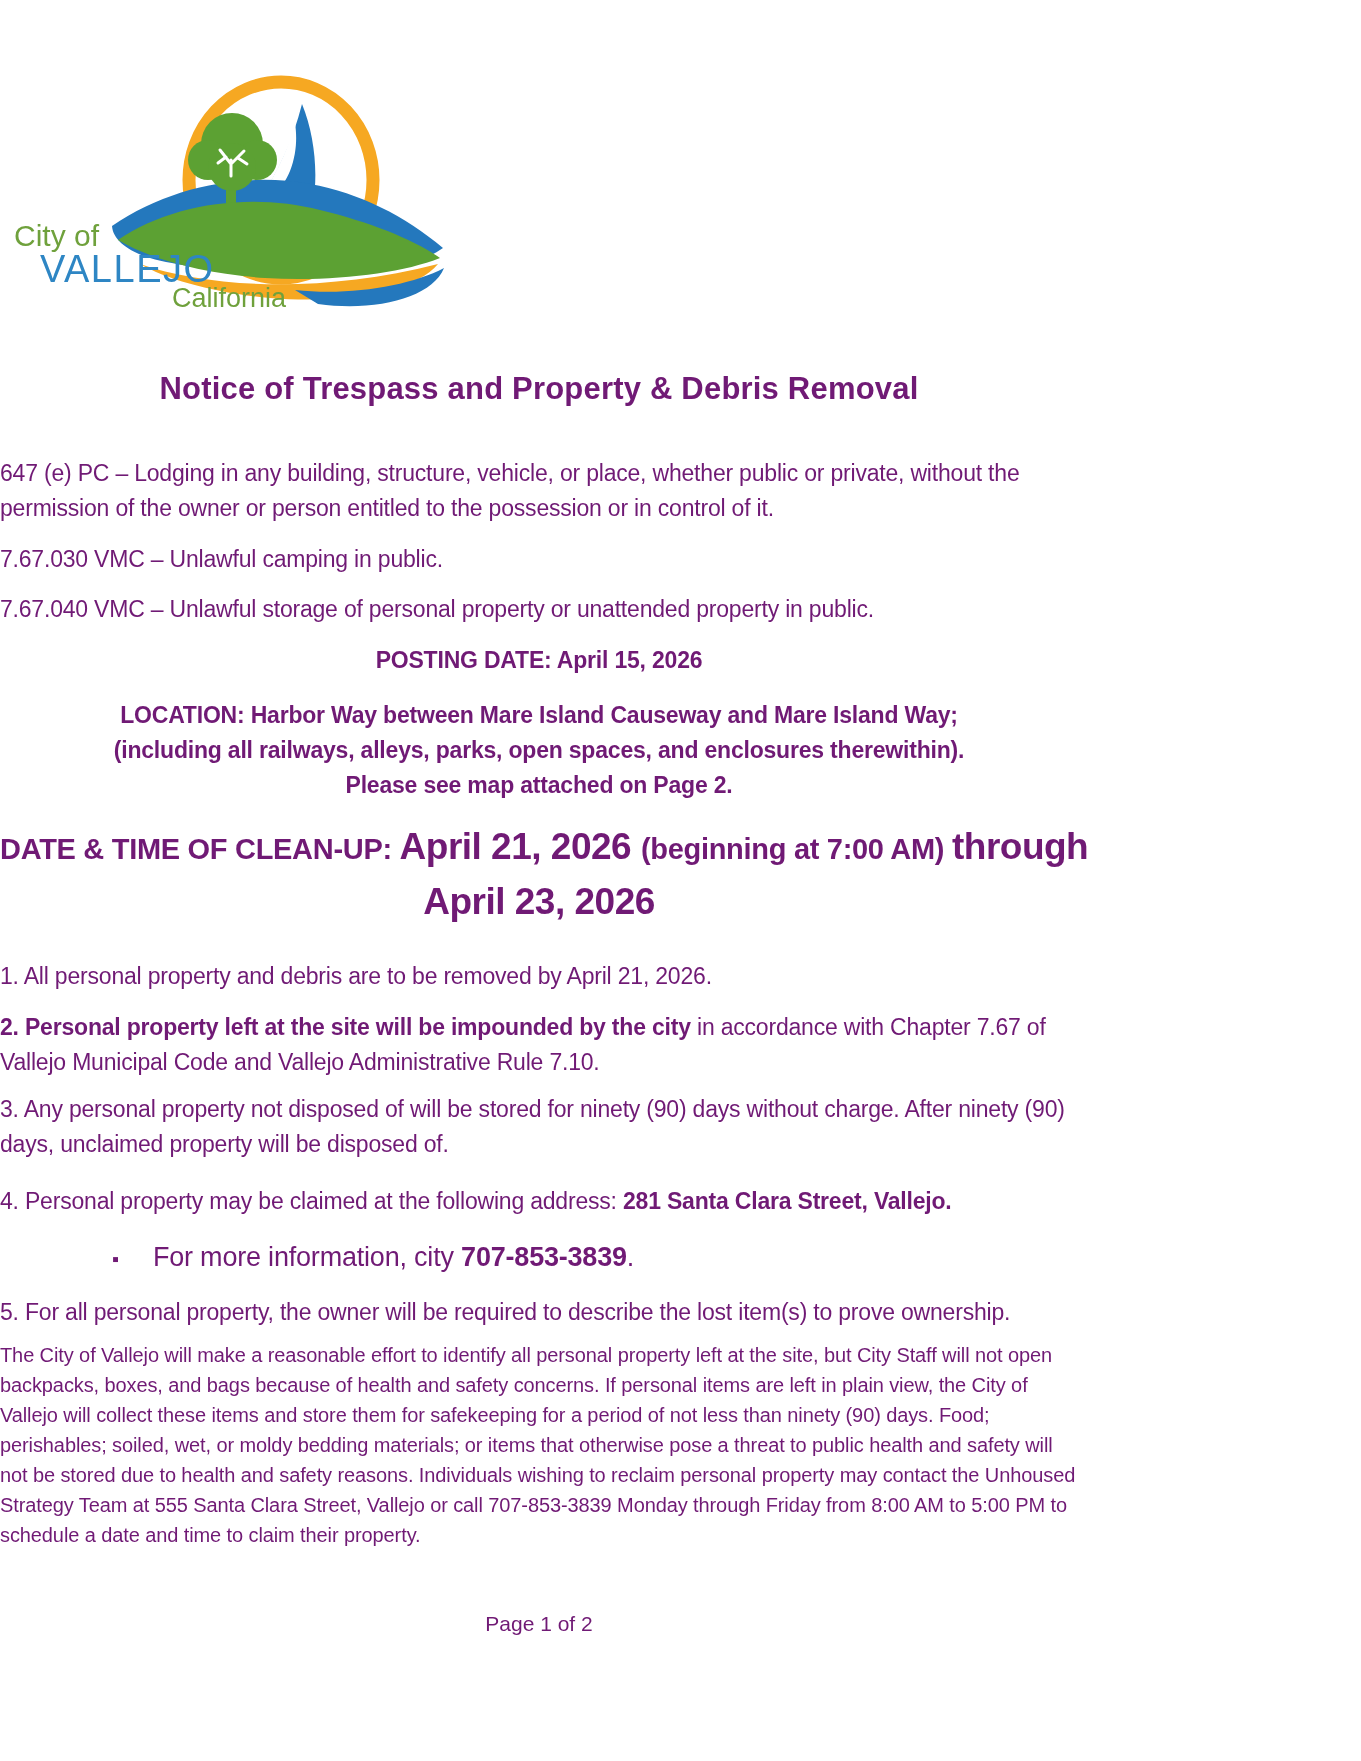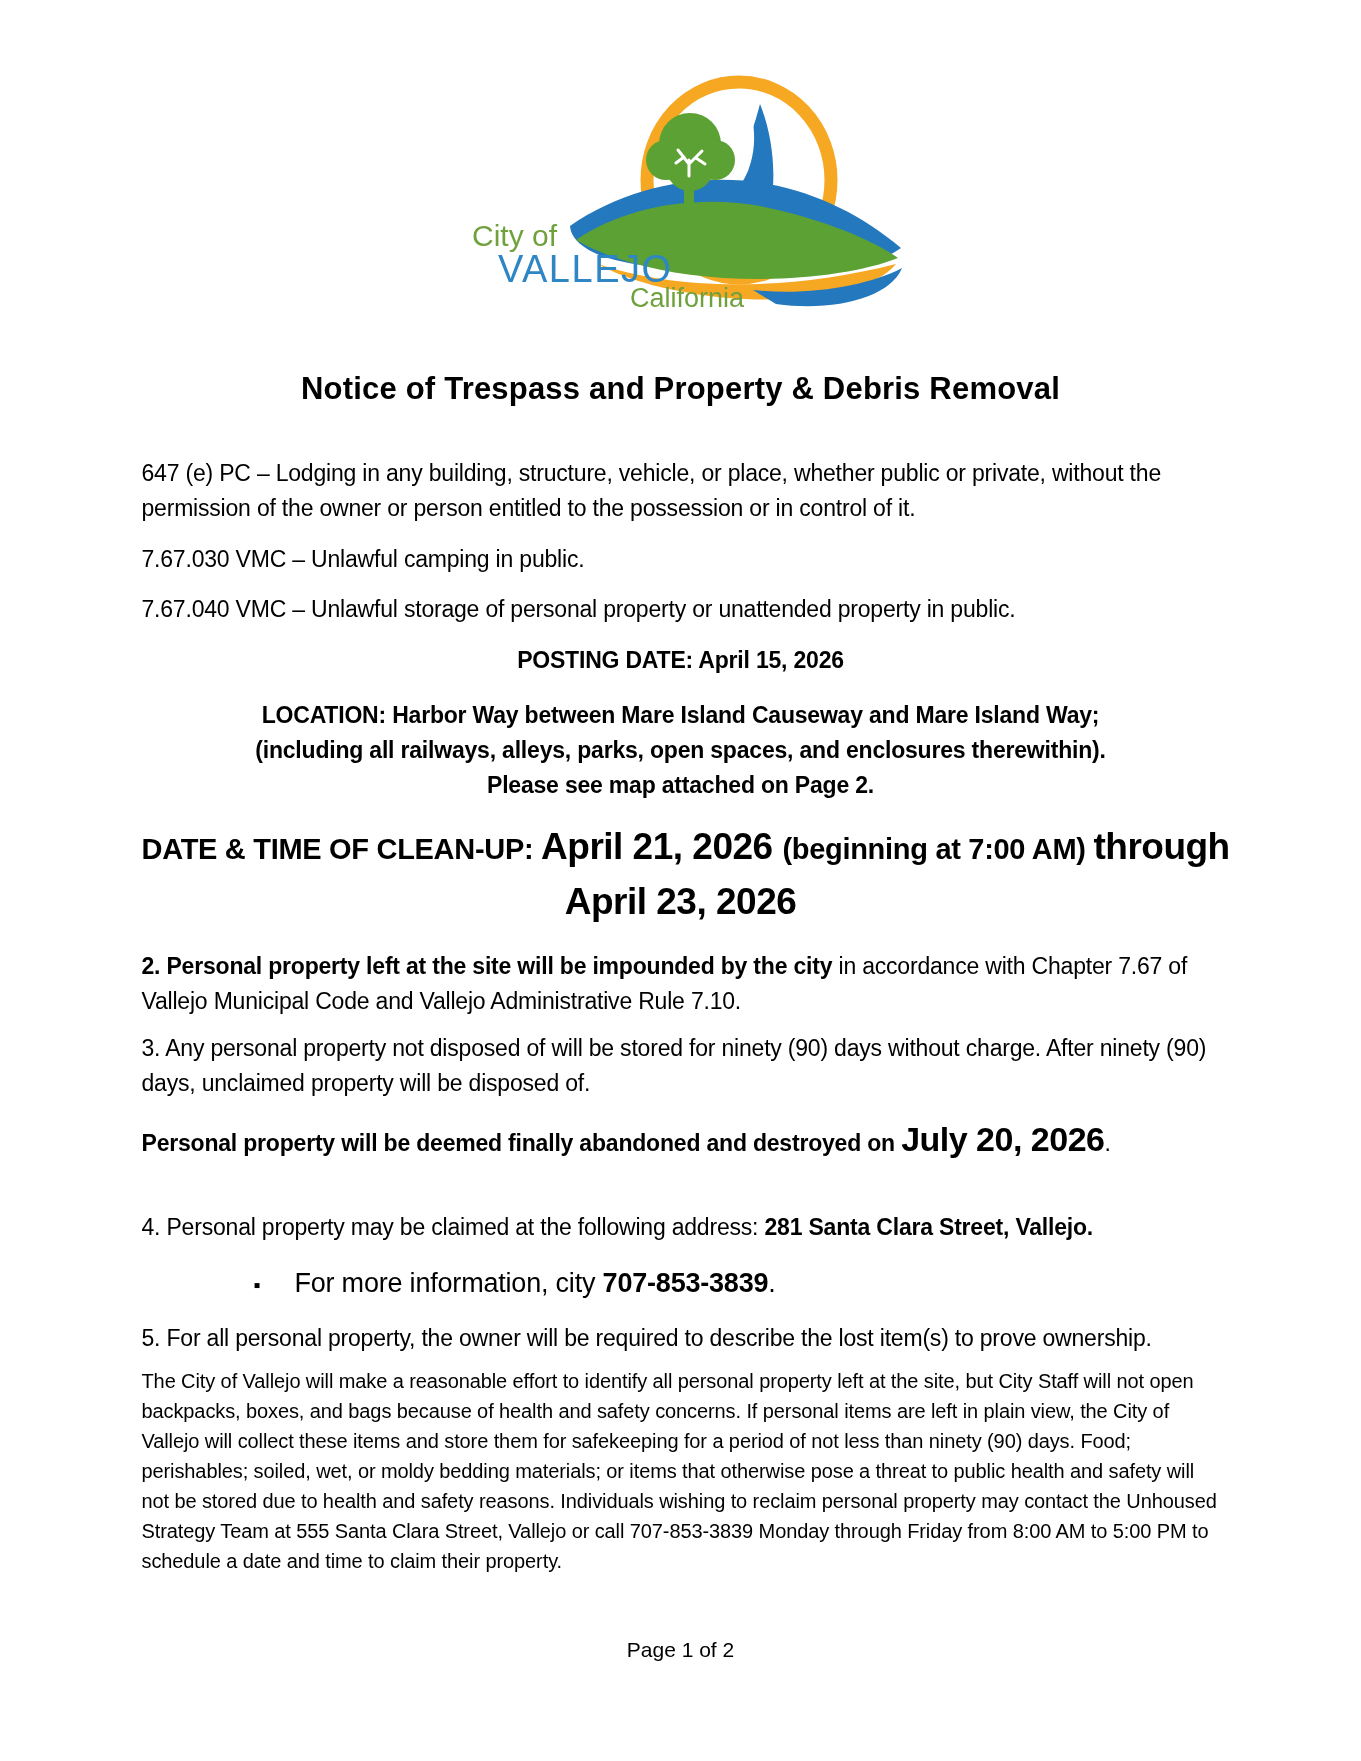--- a/index.html
+++ b/index.html
@@ -5,23 +5,22 @@
   * { box-sizing: border-box; }
   html,body { margin:0; padding:0; background:#ffffff; }
   .page {
     position: relative;
     width: 1361px;
     height: 1761px;
     background: #ffffff;
     overflow: hidden;
     display: flex;
     flex-direction: column;
-    align-items: center;
     font-family: "Liberation Sans", sans-serif;
-    color: #000000;
+    color: #701a75;
   }
   .w { width: 1078px; }
   .body-text {
     font-size: 23px;
     line-height: 35px;
     letter-spacing: -0.2px;
     margin: 0;
   }
   .bold { font-weight: bold; }
 
@@ -156,24 +155,24 @@
     <div>LOCATION: Harbor Way between Mare Island Causeway and Mare Island Way;</div>
     <div>(including all railways, alleys, parks, open spaces, and enclosures therewithin).</div>
     <div>Please see map attached on Page 2.</div>
   </div>
 
   <div class="cleanup w">
     <div class="cleanup-line"><span class="cleanup-small">DATE &amp; TIME OF CLEAN-UP: </span><span class="cleanup-big">April 21, 2026 </span><span class="cleanup-small">(beginning at 7:00 AM) </span><span class="cleanup-big">through</span></div>
     <div class="cleanup-line"><span class="cleanup-big">April 23, 2026</span></div>
   </div>
 
+  <p class="body-text w item-1">1. All personal property and debris are to be removed by April 21, 2026.</p>
   <p class="body-text w item-2"><span class="bold">2. Personal property left at the site will be impounded by the city</span><span> in accordance with Chapter 7.67 of Vallejo Municipal Code and Vallejo Administrative Rule 7.10.</span></p>
   <p class="body-text w item-3">3. Any personal property not disposed of will be stored for ninety (90) days without charge. After ninety (90) days, unclaimed property will be disposed of.</p>
 
-  <p class="abandoned w"><span>Personal property will be deemed finally abandoned and destroyed on </span><span class="abandoned-date">July 20, 2026</span><span class="abandoned-period">.</span></p>
 
   <p class="body-text w item-4"><span>4. Personal property may be claimed at the following address: </span><span class="bold">281 Santa Clara Street, Vallejo.</span></p>
 
   <div class="bullet-row w">
     <span class="bullet-marker">▪</span>
     <span><span>For more information, city </span><span class="bold">707-853-3839</span><span>.</span></span>
   </div>
 
   <p class="body-text w item-5">5. For all personal property, the owner will be required to describe the lost item(s) to prove ownership.</p>
 

